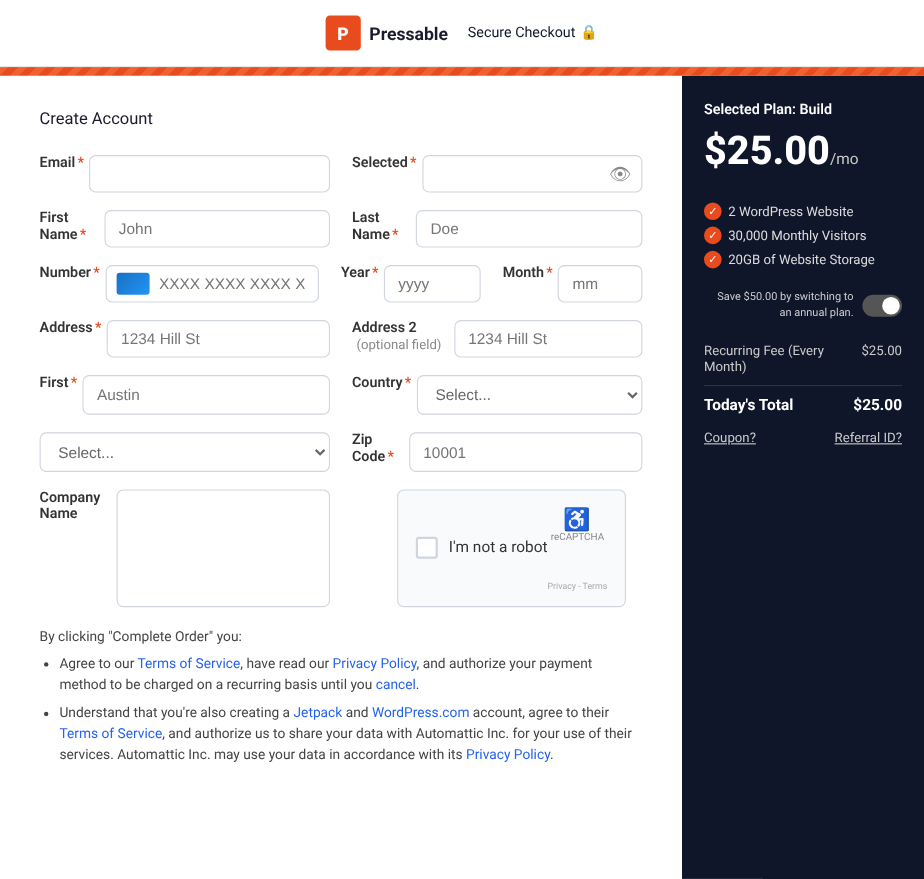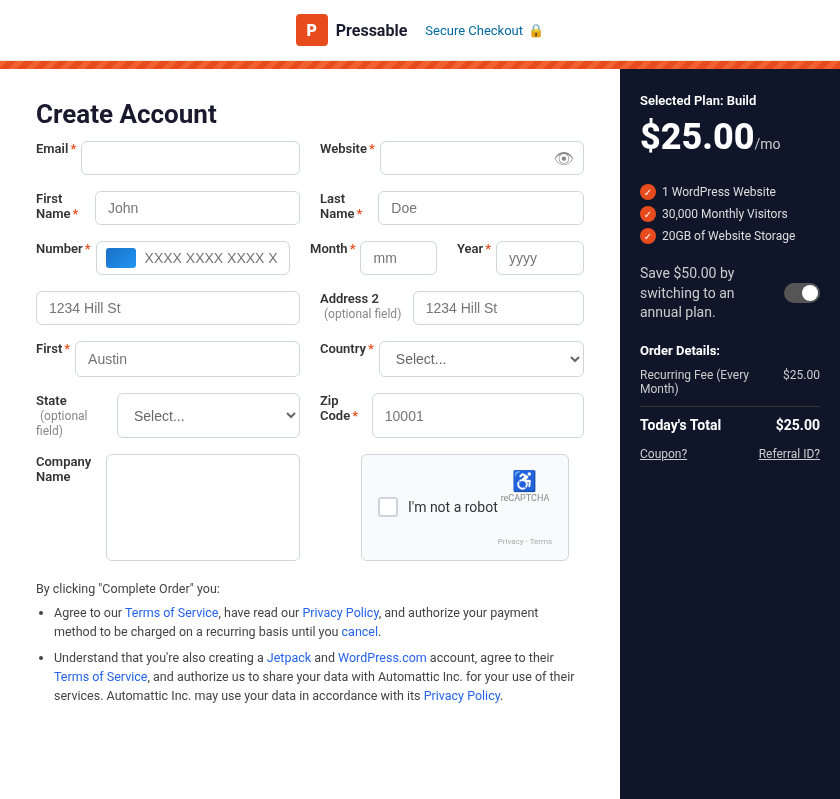--- a/index.html
+++ b/index.html
@@ -47,21 +47,21 @@
     .logo-text {
       font-size: 16px;
       font-weight: 700;
       color: #1a1a2e;
     }
     .secure-checkout {
       display: flex;
       align-items: center;
       gap: 5px;
       font-size: 13px;
-      color: #0369a1;
+      color: #0f172a;
       margin-left: 8px;
     }
     .lock-icon {
       font-size: 13px;
     }
 
     
     .orange-bar {
       width: 100%;
       height: 8px;
@@ -83,24 +83,24 @@
     }
 
     
     .form-panel {
       flex: 1;
       padding: 30px 36px;
       background: #fff;
     }
 
     .page-title {
-      font-size: 26px;
-      font-weight: 700;
+      font-size: 15px;
+      font-weight: 400;
       color: #1a1a2e;
-      margin-bottom: 12px;
+      margin-bottom: 24px;
     }
 
     .form-row {
       display: flex;
       gap: 20px;
       margin-bottom: 16px;
     }
 
     .form-group {
       flex: 1;
@@ -316,25 +316,26 @@
       color: white;
     }
 
     .annual-toggle-row {
       display: flex;
       align-items: center;
       justify-content: space-between;
       margin-bottom: 20px;
     }
     .annual-toggle-text {
-      font-size: 14px;
+      font-size: 10px;
       color: #ccc;
       flex: 1;
       margin-right: 8px;
       line-height: 1.4;
+      text-align: right;
     }
     .toggle-switch {
       width: 36px;
       height: 20px;
       background: #555;
       border-radius: 10px;
       position: relative;
       cursor: pointer;
       flex-shrink: 0;
     }
@@ -418,21 +419,21 @@
 
     <div class="form-row">
       <div class="form-group">
         <label>
           <span>Email</span><span class="required">*</span>
         </label>
         <input type="email" style="">
       </div>
       <div class="form-group">
         <label>
-          <span>Website</span><span class="required">*</span>
+          <span>Selected</span><span class="required">*</span>
         </label>
         <div class="password-wrapper">
           <input type="password" style="">
           <span class="eye-icon">👁</span>
         </div>
       </div>
     </div>
 
     <div class="form-row">
       <div class="form-group">
@@ -452,36 +453,39 @@
     <div class="card-row form-row">
       <div class="form-group card-number-group">
         <label>
           <span>Number</span><span class="required">*</span>
         </label>
         <div class="card-input-wrapper">
           <div class="card-icon"></div>
           <input type="text" placeholder="XXXX XXXX XXXX XXXX" style="">
         </div>
       </div>
+      <div class="form-group year-group">
+        <label>
+          <span>Year</span><span class="required">*</span>
+        </label>
+        <input type="text" placeholder="yyyy" style="">
+      </div>
       <div class="form-group month-group">
         <label>
           <span>Month</span><span class="required">*</span>
         </label>
         <input type="text" placeholder="mm" style="">
       </div>
-      <div class="form-group year-group">
-        <label>
-          <span>Year</span><span class="required">*</span>
-        </label>
-        <input type="text" placeholder="yyyy" style="">
-      </div>
     </div>
 
     <div class="form-row">
       <div class="form-group">
+        <label>
+          <span>Address</span><span class="required">*</span>
+        </label>
         <input type="text" placeholder="1234 Hill St" style="">
       </div>
       <div class="form-group">
         <label>
           <span>Address 2</span> <span class="optional">(optional field)</span>
         </label>
         <input type="text" placeholder="1234 Hill St" style="">
       </div>
     </div>
 
@@ -500,23 +504,20 @@
           <option value="">Select...</option>
           <option value="US">United States</option>
           <option value="GB">United Kingdom</option>
           <option value="CA">Canada</option>
         </select>
       </div>
     </div>
 
     <div class="form-row">
       <div class="form-group">
-        <label>
-          <span>State</span> <span class="optional">(optional field)</span>
-        </label>
         <select>
           <option value="">Select...</option>
           <option value="TX">Texas</option>
           <option value="CA">California</option>
           <option value="NY">New York</option>
         </select>
       </div>
       <div class="form-group">
         <label>
           <span>Zip Code</span><span class="required">*</span>
@@ -563,38 +564,37 @@
   <div class="order-panel">
     <div class="selected-plan-label">Selected Plan: Build</div>
 
     <div class="price-display">
       <span class="price-amount">$25.00</span><span class="price-period">/mo</span>
     </div>
 
     <ul class="plan-features">
       <li>
         <div class="check-circle">✓</div>
-        <span>1 WordPress Website</span>
+        <span>2 WordPress Website</span>
       </li>
       <li>
         <div class="check-circle">✓</div>
         <span>30,000 Monthly Visitors</span>
       </li>
       <li>
         <div class="check-circle">✓</div>
         <span>20GB of Website Storage</span>
       </li>
     </ul>
 
     <div class="annual-toggle-row">
       <span class="annual-toggle-text">Save $50.00 by switching to an annual plan.</span>
       <div class="toggle-switch"></div>
     </div>
 
-    <div class="order-details-label">Order Details:</div>
 
     <div class="order-line">
       <span>Recurring Fee (Every Month)</span>
       <span>$25.00</span>
     </div>
 
     <hr class="order-divider">
 
     <div class="order-total">
       <span>Today's Total</span>

